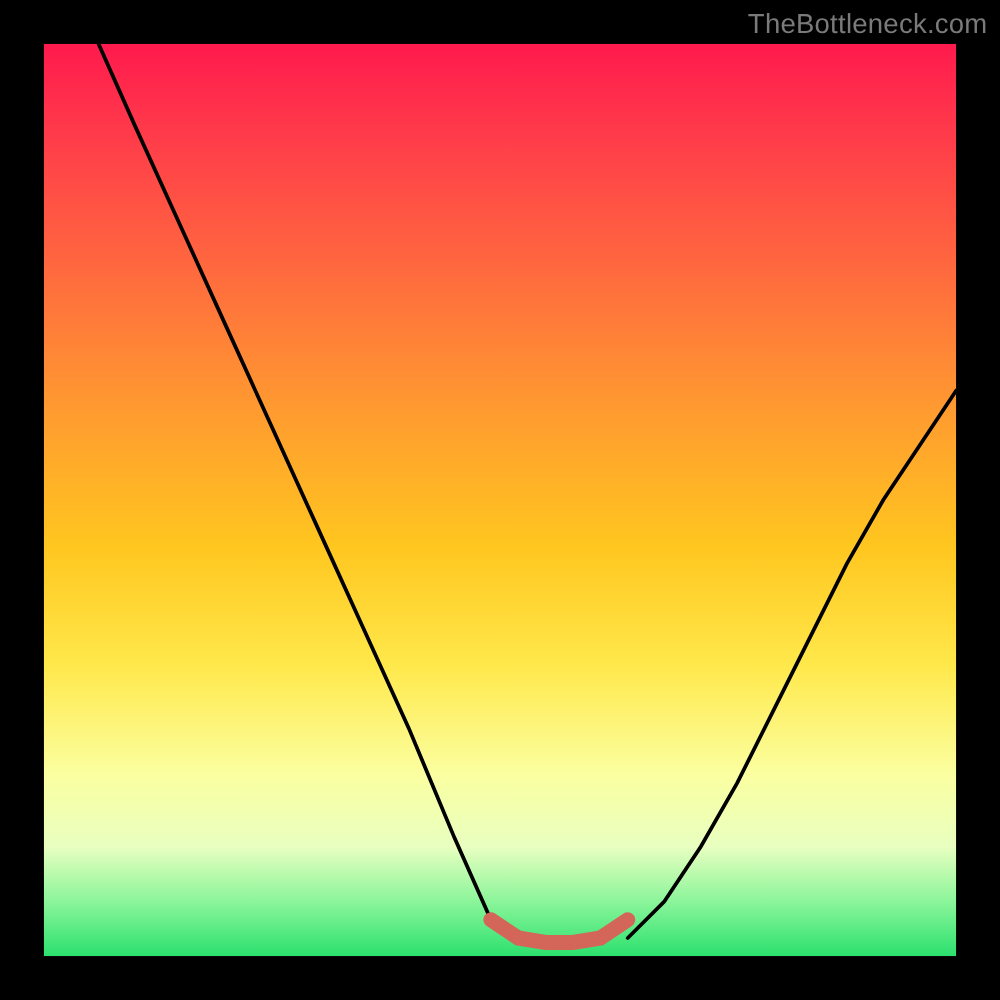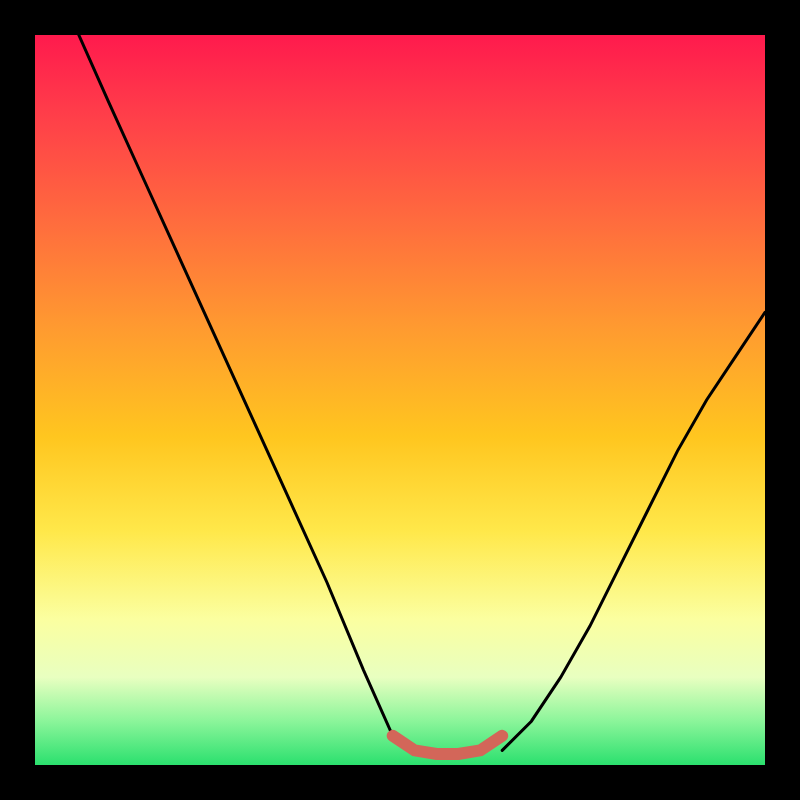--- a/index.html
+++ b/index.html
@@ -61,13 +61,14 @@
 
 <div class="frame">
   <div class="plot">
     <div class="gradient"></div>
     <svg class="svg-layer" viewBox="0 0 730 730" preserveAspectRatio="none">
       <path d="M43.8 0.0 L73.0 65.7 L109.5 146.0 L146.0 226.3 L182.5 306.6 L219.0 386.9 L255.5 467.2 L292.0 547.5 L328.5 635.1 L357.7 700.8 L379.6 715.4" fill="none" stroke="#000000" stroke-width="3" stroke-linecap="round"></path>
       <path d="M467.2 715.4 L496.4 686.2 L525.6 642.4 L554.8 591.3 L584.0 532.9 L613.2 474.5 L642.4 416.1 L671.6 365.0 L700.8 321.2 L730.0 277.4" fill="none" stroke="#000000" stroke-width="3" stroke-linecap="round"></path>
       <path d="M357.7 700.8 L379.6 715.4 L401.5 719.0 L423.4 719.0 L445.3 715.4 L467.2 700.8" fill="none" stroke="#d36659" stroke-width="12" stroke-linecap="round"></path>
     </svg>
   </div>
+  <div class="watermark">TheBottleneck.com</div>
 </div>
 
 </body></html>

